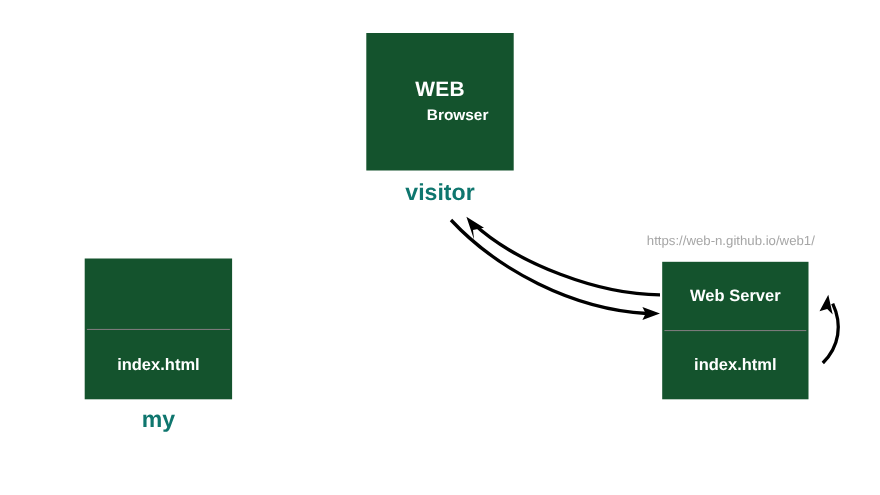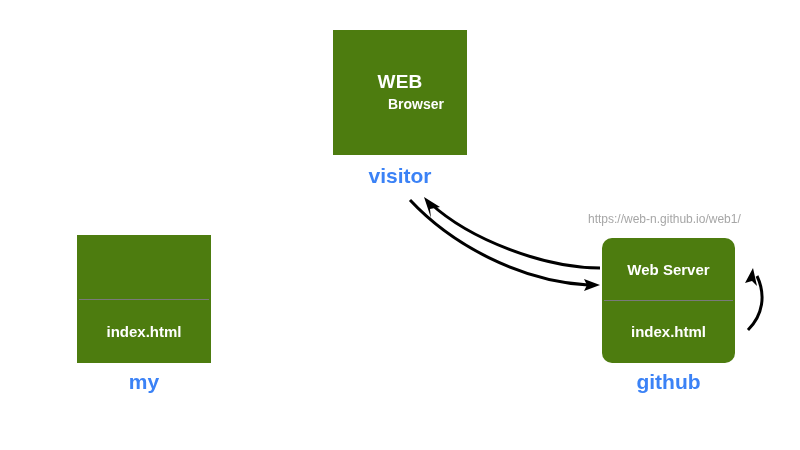--- a/index.html
+++ b/index.html
@@ -17,21 +17,21 @@
   }
   #canvas {
     position: relative;
     width: 800px;
     height: 450px;
     background: #ffffff;
   }
 
   .node-box {
     position: absolute;
-    background: #4d7c0f;
+    background: #14532d;
     box-sizing: border-box;
     display: flex;
     flex-direction: column;
   }
 
   .box-cell {
     flex: 1 1 50%;
     display: flex;
     align-items: center;
     justify-content: center;
@@ -83,34 +83,33 @@
     top: 235px;
     width: 134px;
     height: 128px;
   }
   
   #github-box {
     left: 602px;
     top: 238px;
     width: 133px;
     height: 125px;
-    border-radius: 10px;
   }
 
   .cell-label {
     font-size: 15px;
     font-weight: bold;
     color: #ffffff;
   }
 
   .node-caption {
     position: absolute;
     font-size: 21px;
     font-weight: bold;
-    color: #3b82f6;
+    color: #0f766e;
     text-align: center;
     white-space: nowrap;
   }
   #caption-visitor {
     left: 333px;
     top: 164px;
     width: 134px;
   }
   #caption-my {
     left: 77px;
@@ -167,21 +166,20 @@
 
   <div class="node-box" id="github-box">
     <div class="box-cell">
       <span class="cell-label">Web Server</span>
     </div>
     <div class="divider"></div>
     <div class="box-cell">
       <span class="cell-label">index.html</span>
     </div>
   </div>
-  <div class="node-caption" id="caption-github">github</div>
 
   <div id="url-label">https://web-n.github.io/web1/</div>
 
   <svg id="arrows" viewBox="0 0 800 450" xmlns="http://www.w3.org/2000/svg">
 
     <g>
       <path d="M 600 268 C 545 268 470 240 430 203" fill="none" stroke="#000000" stroke-width="3" stroke-linecap="butt"></path>
       <path d="M 424 197 L 440 207 L 430 209 L 431 218 Z" fill="#000000"></path>
     </g>
 

